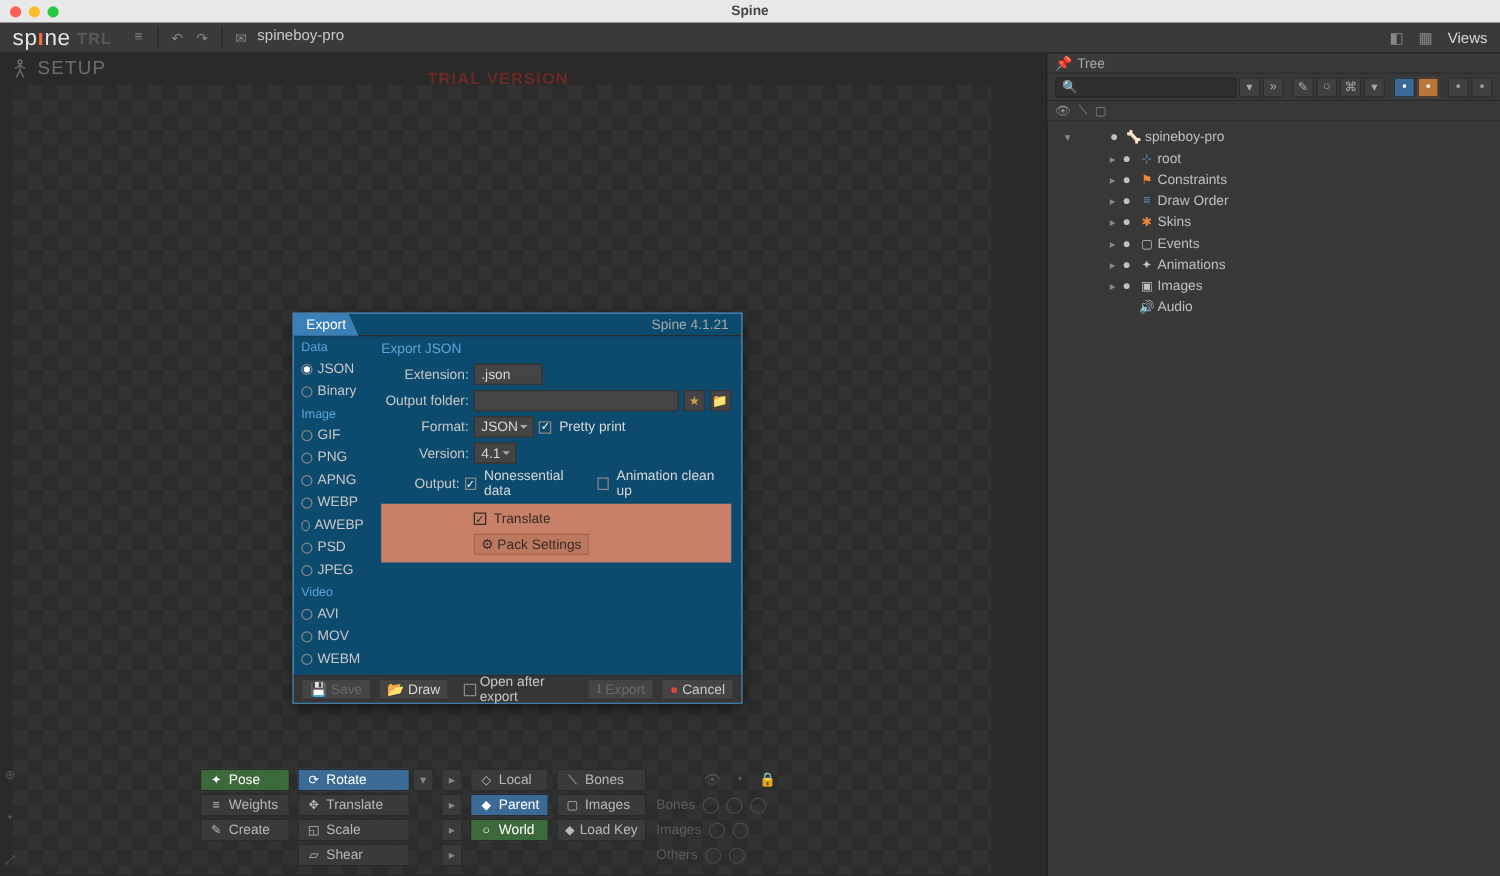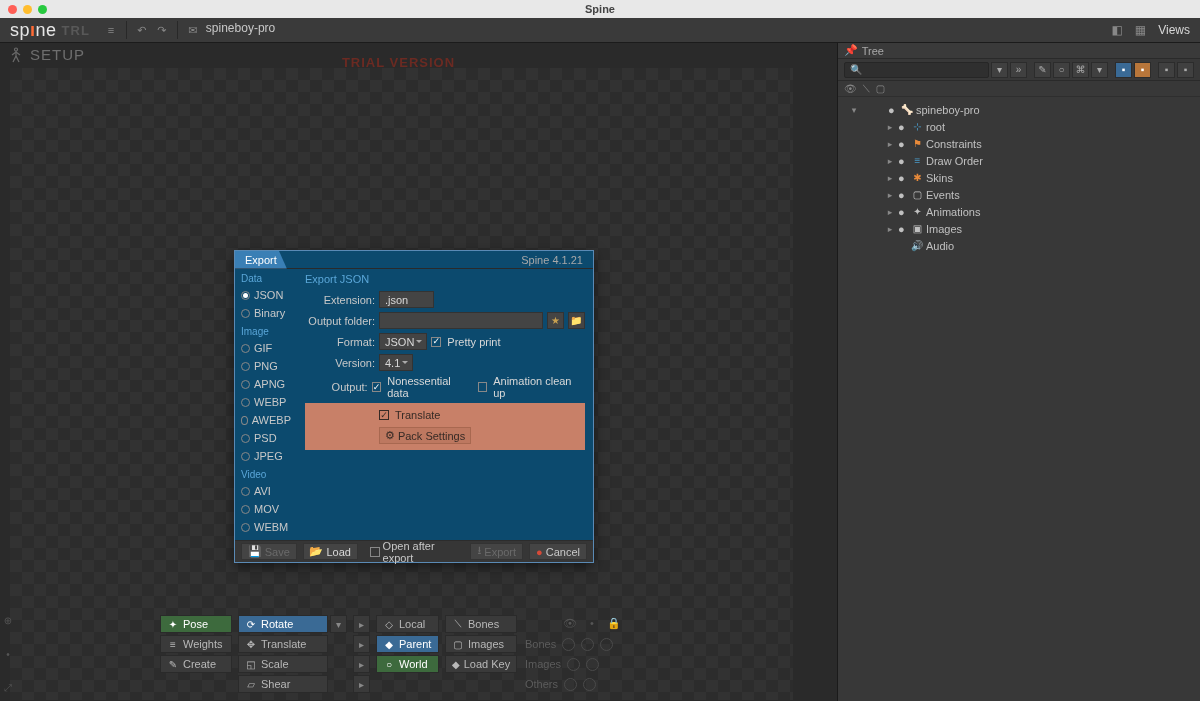--- a/index.html
+++ b/index.html
@@ -396,21 +396,21 @@
           </div>
         </div>
       </div>
       <div class="dlg-foot">
         <div class="f-btn dim">
             <span>💾</span>
             <span>Save</span>
           </div>
         <div class="f-btn load">
             <span style="color:#68c068">📂</span>
-            <span>Load</span>
+            <span>Draw</span>
           </div>
         <div class="f-space"></div>
         <div class="chk-foot">
             <span class="chk"></span>
             <span>Open after export</span>
           </div>
         <div class="f-btn dim">
             <span>⭳</span>
             <span>Export</span>
           </div>

